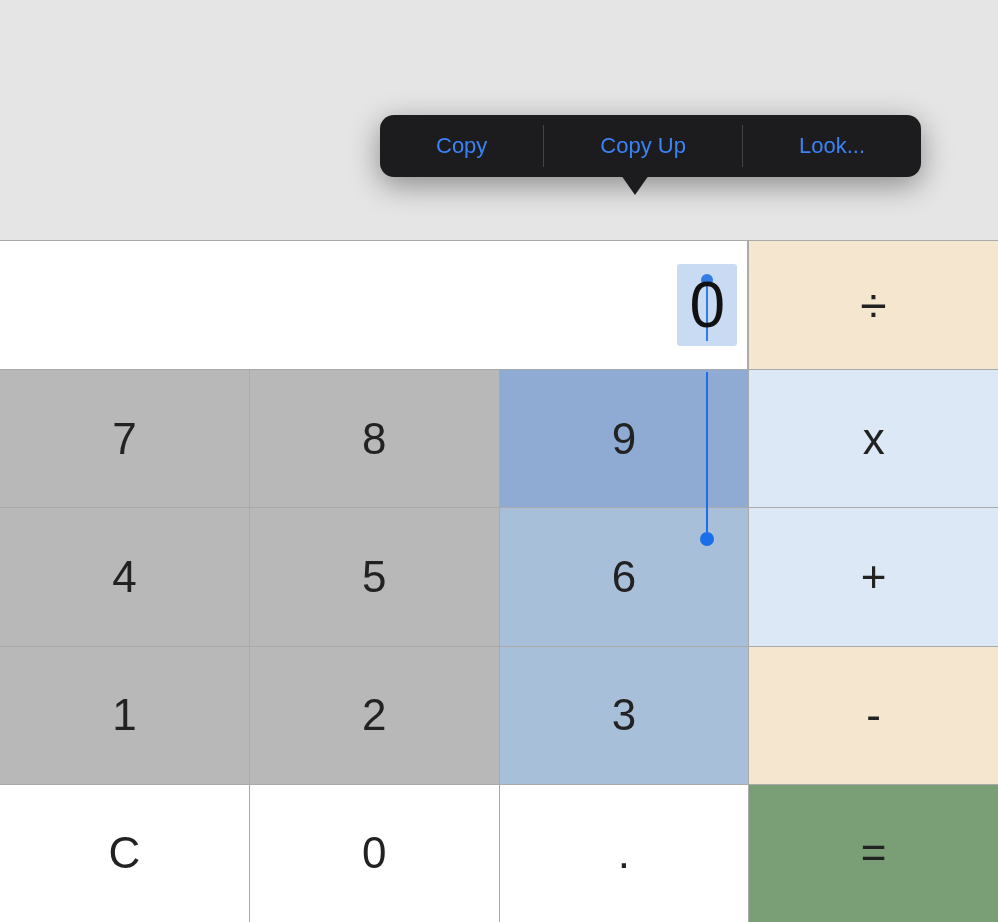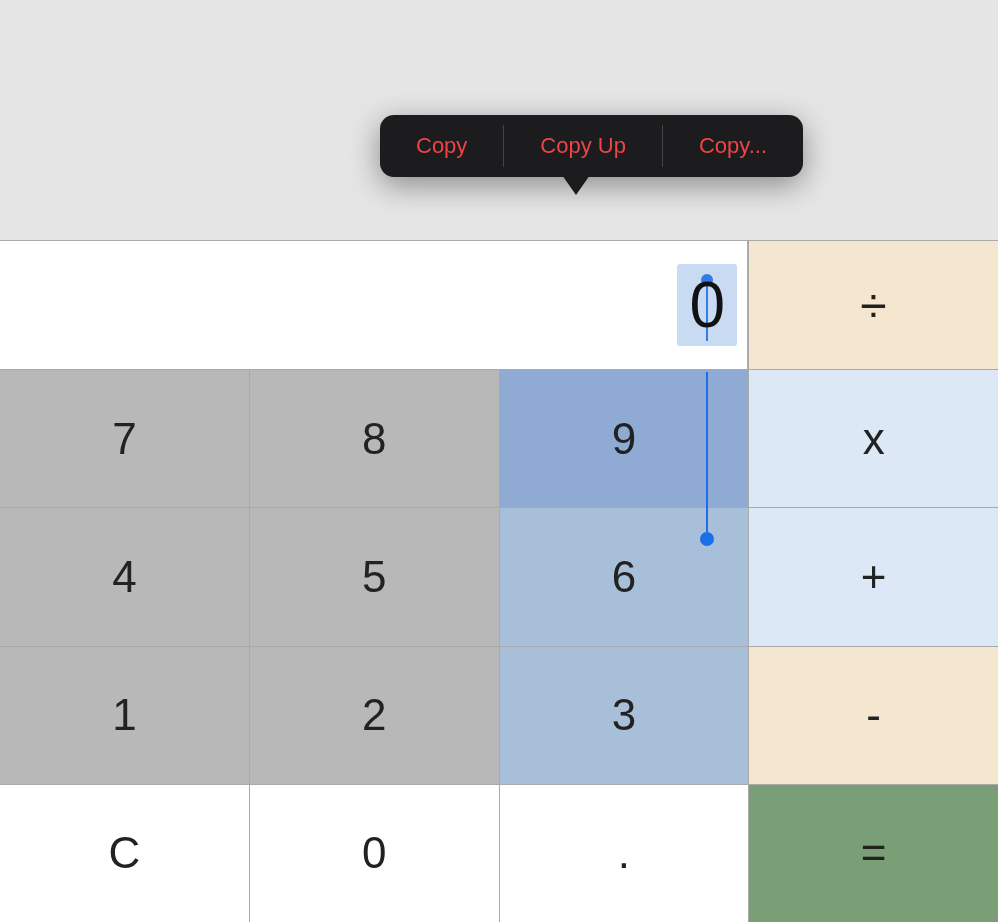--- a/index.html
+++ b/index.html
@@ -188,22 +188,22 @@
       background: #1c1c1e;
       border-radius: 14px;
       display: flex;
       align-items: stretch;
       z-index: 100;
       box-shadow: 0 8px 30px rgba(0,0,0,0.4);
       overflow: visible;
     }
 
     .context-menu-item {
-      padding: 18px 36px;
-      color: #ef4444;
+      padding: 18px 56px;
+      color: #3b82f6;
       font-size: 22px;
       font-weight: 400;
       cursor: pointer;
       white-space: nowrap;
       display: flex;
       align-items: center;
       justify-content: center;
     }
 
     .context-menu-divider {
@@ -236,21 +236,21 @@
 </head>
 <body>
 
 <div class="top-area"></div>
 
 <div class="context-menu">
   <div class="context-menu-item">Copy</div>
   <div class="context-menu-divider"></div>
   <div class="context-menu-item">Copy Up</div>
   <div class="context-menu-divider"></div>
-  <div class="context-menu-item">Copy...</div>
+  <div class="context-menu-item">Look...</div>
   <div class="context-menu-arrow"></div>
 </div>
 
 <div class="calculator">
 
   <div class="display-row">
     <div class="display-main">
       <div class="display-selected">
 
         <div class="cursor-top">

